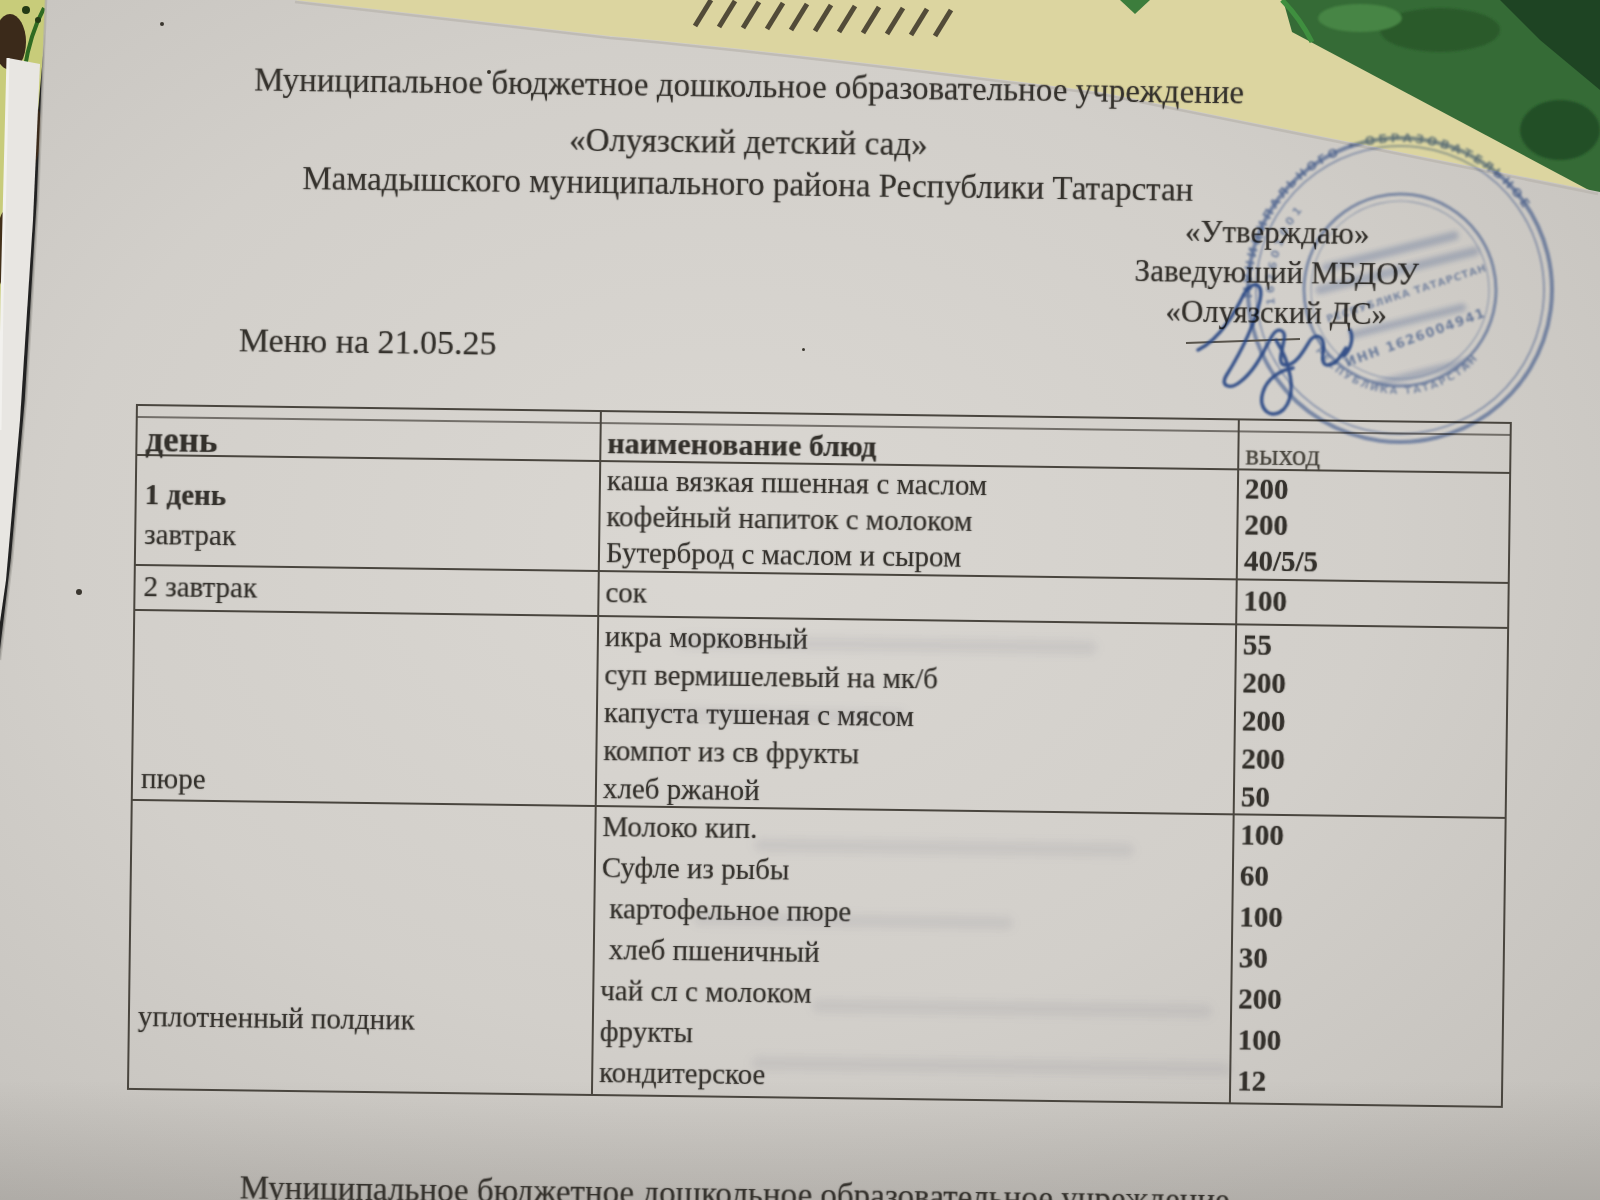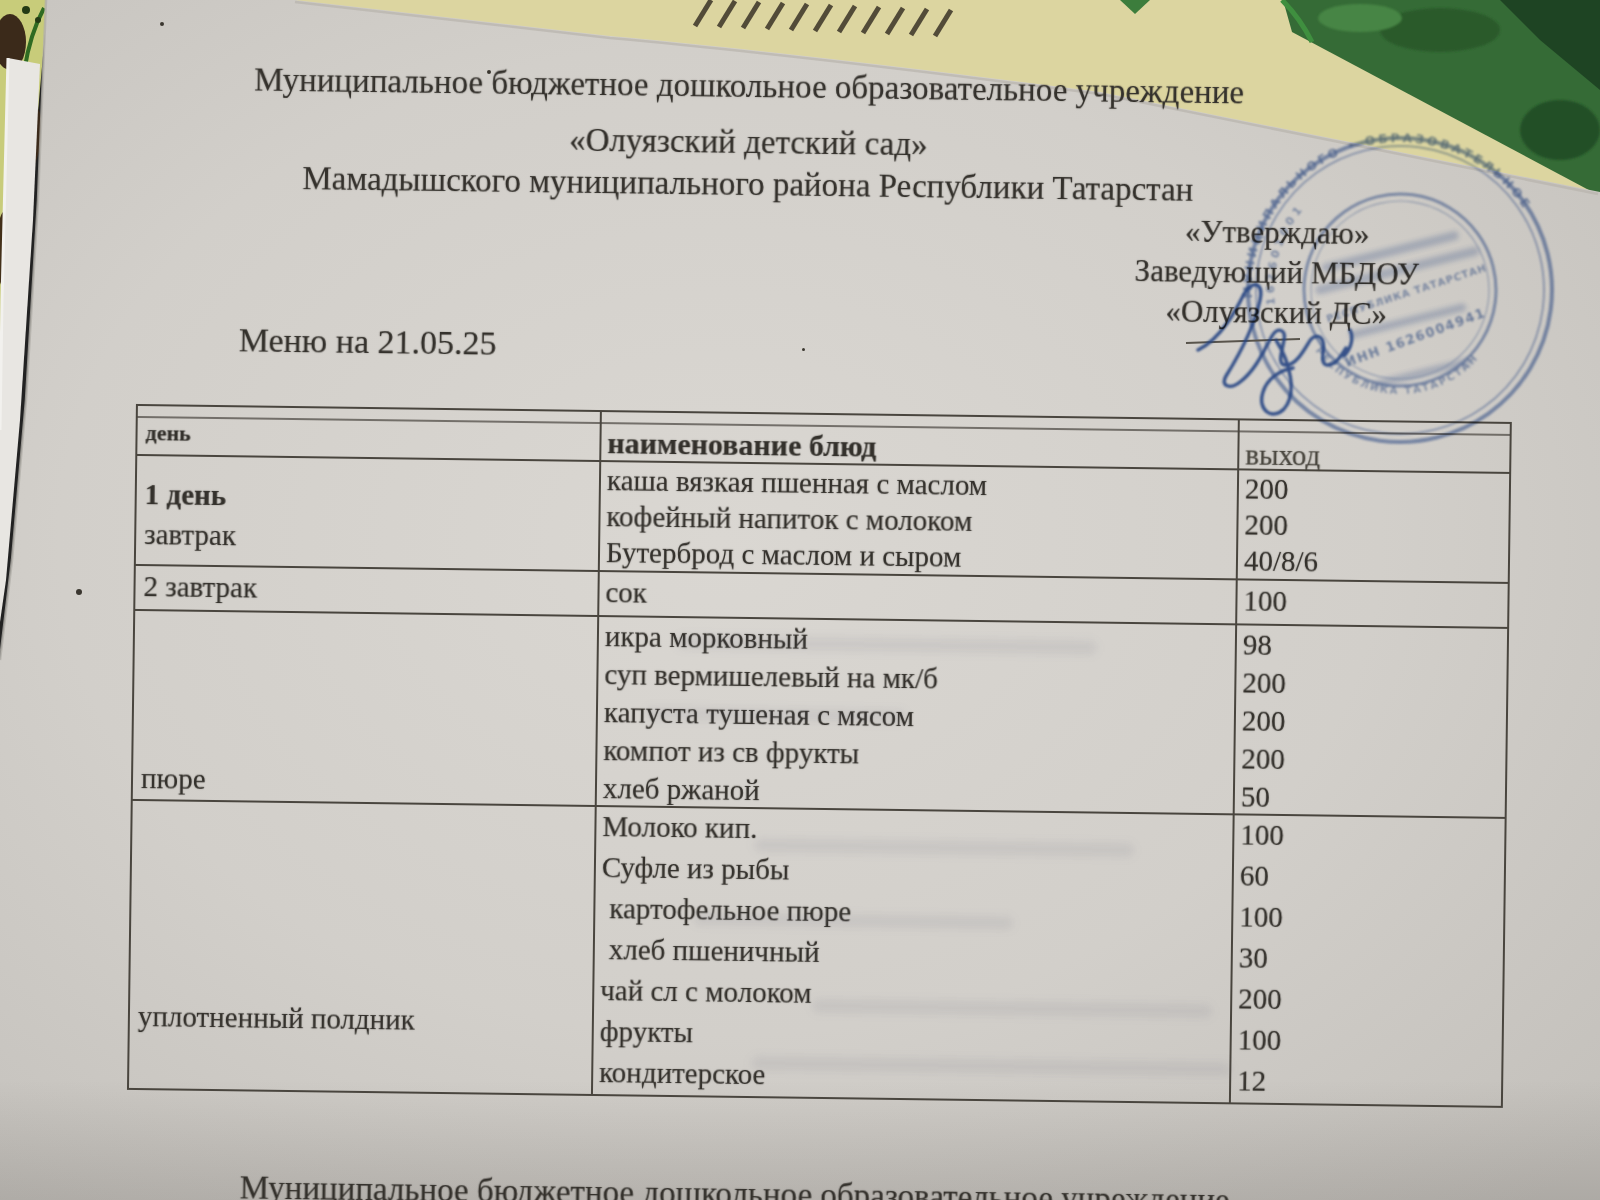--- a/index.html
+++ b/index.html
@@ -20,21 +20,21 @@
   #next-page-line{left:200px;top:1168px;width:1090px;font-size:33px;}
   
   #menu-table{position:absolute;left:136px;top:404px;width:1372px;height:682px;
               border:2px solid #49453e;font-size:29px;}
   .vline,.hline{position:absolute;background:#49453e;}
   .vline{width:2px;top:0;height:682px;}
   .hline{height:2px;left:0;width:1372px;}
   .celltx{position:absolute;text-shadow:0 0 1.5px rgba(52,49,44,.45);white-space:nowrap;}
   .bold{font-weight:bold;}
   .dish-col{left:470px;}
-  .out-col{left:1108px;}
+  .out-col{left:1108px;font-weight:bold;}
   .ghost{position:absolute;background:rgba(80,82,95,.09);filter:blur(4px);
          border-radius:6px;z-index:1;}
   .speck{position:absolute;background:#3a362f;border-radius:50%;z-index:3;}
   
   #ink-svg{position:absolute;left:0;top:0;z-index:4;mix-blend-mode:multiply;pointer-events:none;}
   .ring-text{font-family:"DejaVu Sans",sans-serif;font-weight:bold;fill:#4e6dac;}
 </style>
 </head>
 <body>
 
@@ -114,44 +114,44 @@
 
     <div id="menu-table">
       <div class="vline" style="left:462px"></div>
       <div class="vline" style="left:1100px"></div>
       <div class="hline" style="top:10px;height:1.5px;opacity:.7"></div>
       <div class="hline" style="top:48px"></div>
       <div class="hline" style="top:158px"></div>
       <div class="hline" style="top:203px"></div>
       <div class="hline" style="top:393px"></div>
 
-      <div class="celltx bold" style="left:8px;top:14px;font-size:22px">день</div>
+      <div class="celltx bold" style="left:8px;top:14px;font-size:35px">день</div>
       <div class="celltx bold" style="left:470px;top:14px;font-size:30px">наименование блюд</div>
       <div class="celltx" style="left:1108px;top:18px;color:#4a473f">выход</div>
 
       <div class="celltx bold" style="left:8px;top:72px">1 день</div>
       <div class="celltx" style="left:8px;top:112px">завтрак</div>
       <div class="celltx dish-col" style="top:52px">каша вязкая пшенная с маслом</div>
       <div class="celltx dish-col" style="top:88px">кофейный напиток с молоком</div>
       <div class="celltx dish-col" style="top:124px">Бутерброд с маслом и сыром</div>
       <div class="celltx out-col" style="top:52px">200</div>
       <div class="celltx out-col" style="top:88px">200</div>
-      <div class="celltx out-col" style="top:124px">40/8/6</div>
+      <div class="celltx out-col" style="top:124px">40/5/5</div>
 
       <div class="celltx" style="left:8px;top:164px">2 завтрак</div>
       <div class="celltx dish-col" style="top:164px">сок</div>
       <div class="celltx out-col" style="top:164px">100</div>
 
       <div class="celltx" style="left:8px;top:356px">пюре</div>
       <div class="celltx dish-col" style="top:208px">икра морковный</div>
       <div class="celltx dish-col" style="top:246px">суп вермишелевый на мк/б</div>
       <div class="celltx dish-col" style="top:284px">капуста тушеная с мясом</div>
       <div class="celltx dish-col" style="top:322px">компот из св фрукты</div>
       <div class="celltx dish-col" style="top:360px">хлеб ржаной</div>
-      <div class="celltx out-col" style="top:208px">98</div>
+      <div class="celltx out-col" style="top:208px">55</div>
       <div class="celltx out-col" style="top:246px">200</div>
       <div class="celltx out-col" style="top:284px">200</div>
       <div class="celltx out-col" style="top:322px">200</div>
       <div class="celltx out-col" style="top:360px">50</div>
 
       <div class="celltx" style="left:8px;top:594px">уплотненный полдник</div>
       <div class="celltx dish-col" style="top:398px">Молоко кип.</div>
       <div class="celltx dish-col" style="top:439px">Суфле из рыбы</div>
       <div class="celltx dish-col" style="left:478px;top:480px">картофельное пюре</div>
       <div class="celltx dish-col" style="left:478px;top:521px">хлеб пшеничный</div>

